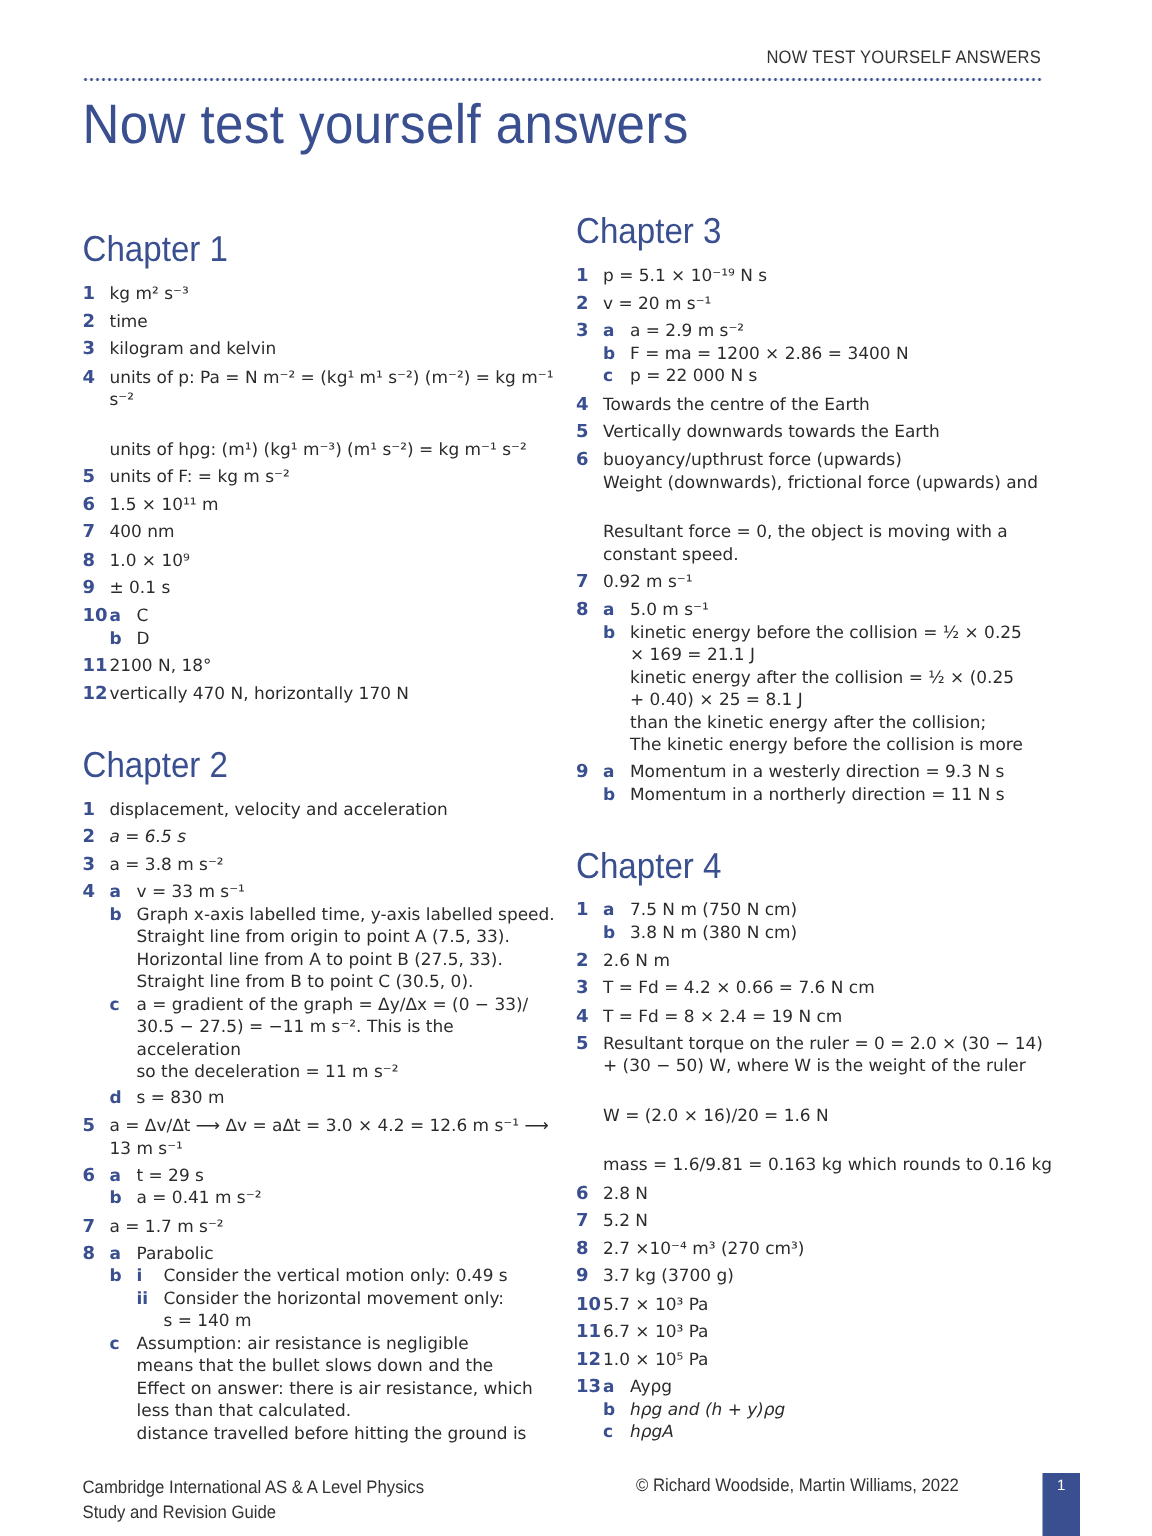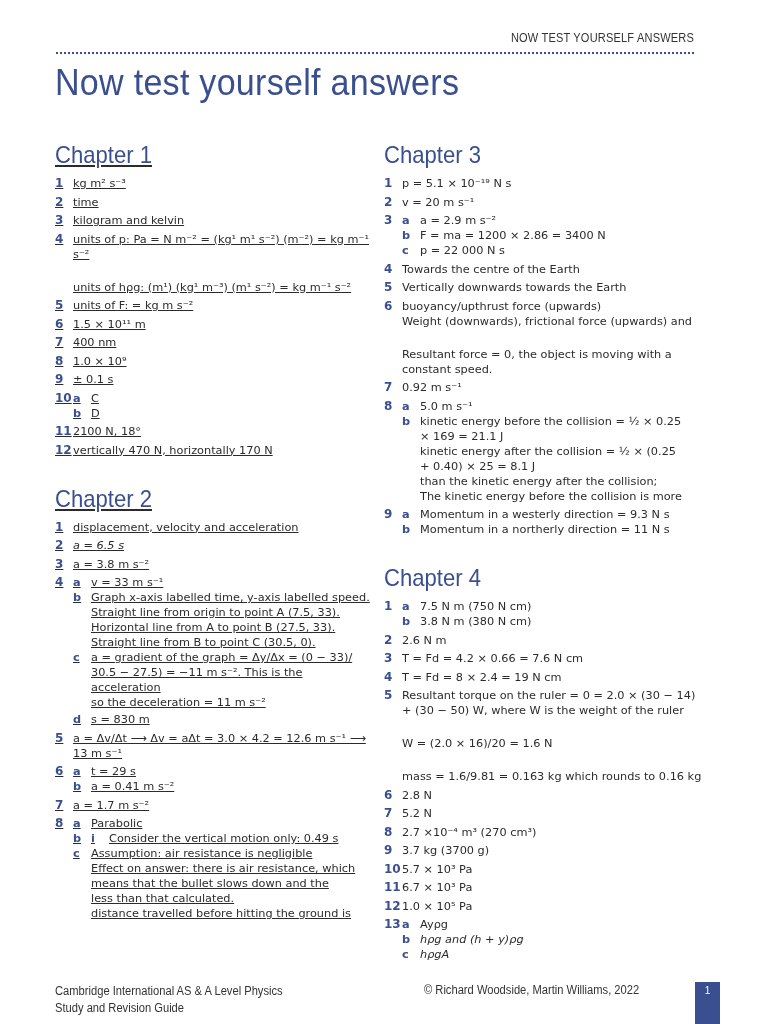--- a/index.html
+++ b/index.html
@@ -16,21 +16,21 @@
     position: absolute; left: 55px; right: 73px; top: 52px; height: 2px;
     background-image: radial-gradient(circle, #3a4f8f 0.9px, transparent 1.1px);
     background-size: 4px 2px; background-repeat: repeat-x;
   }
   .page-title {
     position: absolute; left: 55px; top: 62px;
     font-family: "Liberation Sans", sans-serif; font-size: 37px; font-weight: normal;
     color: #3a4f8f; letter-spacing: 0.3px; transform: scaleX(0.92); transform-origin: left;
   }
   .col { position: absolute; width: 318px; }
-  .col-left { left: 55px; top: 140px; text-decoration: underline; }
+  .col-left { left: 55px; top: 152px; }
   .col-right { left: 384px; top: 140px; }
   .chapter {
     font-family: "Liberation Sans", sans-serif; font-size: 24px; color: #3a4f8f;
     margin: 0 0 6px 0; height: 30px; line-height: 30px;
     transform: scaleX(0.92); transform-origin: left;
   }
   .chapter.gap { margin-top: 26px; }
   .q { display: flex; font-size: 11.3px; line-height: 15px; margin-bottom: 3.5px; }
   .qn { width: 18px; flex: none; font-weight: bold; color: #3a4f8f; font-size: 12px; }
   .qbody { flex: 1; }
@@ -201,28 +201,35 @@
           <span class="sl">a</span>
           <span>Parabolic</span>
         </span>
     <span class="sub">
           <span class="sl">b</span>
           <span style="flex:1">
       <span class="sub">
               <span class="sl2">i</span>
               <span>Consider the vertical motion only: 0.49 s</span>
             </span>
+      <span class="sub">
+              <span class="sl2">ii</span>
+              <span>
+                <span class="line">Consider the horizontal movement only:</span>
+                <span class="line">s = 140 m</span>
+              </span>
+            </span>
     </span>
         </span>
     <span class="sub">
           <span class="sl">c</span>
           <span>
             <span class="line">Assumption: air resistance is negligible</span>
+            <span class="line">means that the bullet slows down and the</span>
             <span class="line">Effect on answer: there is air resistance, which</span>
-            <span class="line">means that the bullet slows down and the</span>
             <span class="line">less than that calculated.</span>
             <span class="line">distance travelled before hitting the ground is</span>
           </span>
         </span>
   </span>
     </div>
 </div>
 
 <div class="col col-right">
   <div class="chapter">Chapter 3</div>

